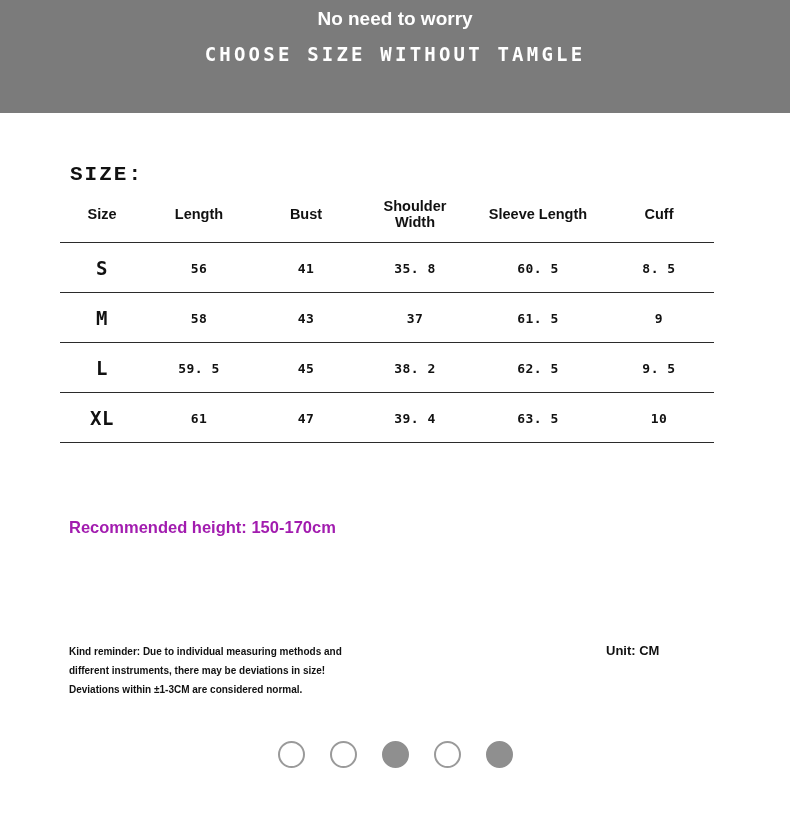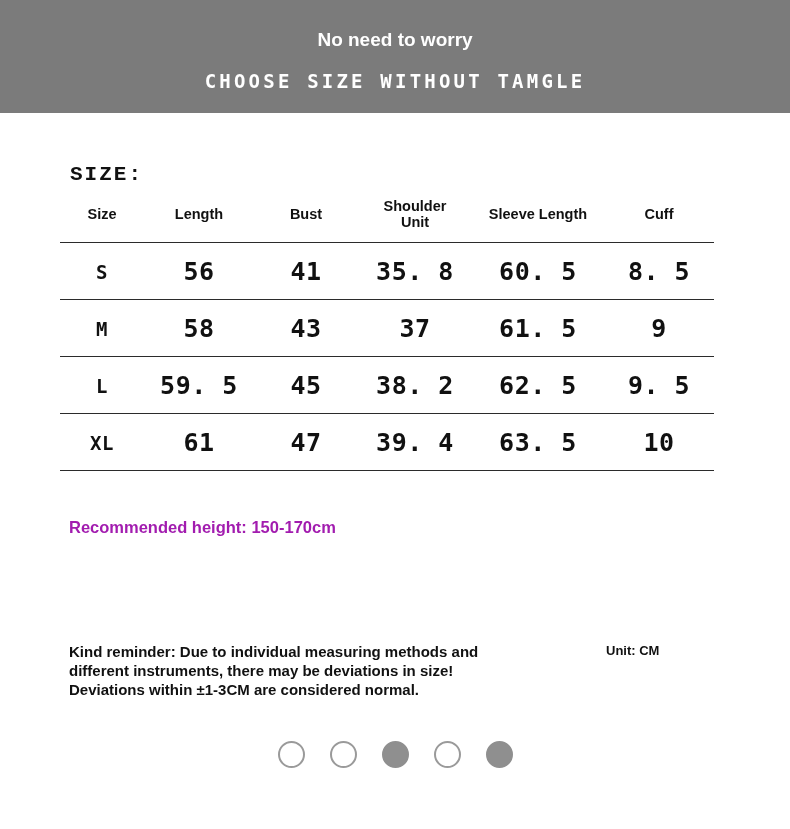--- a/index.html
+++ b/index.html
@@ -21,37 +21,37 @@
   }
 
   
   .banner {
     background: #7b7b7b;
     height: 113px;
     width: 100%;
     display: flex;
     flex-direction: column;
     align-items: center;
-    justify-content: center;
+    justify-content: flex-start;
     box-sizing: border-box;
     padding-top: 6px;
   }
   .banner-line1, .banner-line2 {
     color: #ffffff;
     font-weight: bold;
     font-size: 19px;
     line-height: 25px;
     letter-spacing: 0px;
   }
   .banner-sub {
     color: #ffffff;
     font-weight: bold;
     font-size: 19px;
     letter-spacing: 3.2px;
-    margin-top: 18px;
+    margin-top: 12px;
     font-family: "DejaVu Sans Mono", monospace;
   }
 
   
   .size-label {
     position: absolute;
     left: 70px;
     top: 163px;
     font-size: 21px;
     font-weight: bold;
@@ -71,21 +71,21 @@
   table.size-table th {
     font-size: 14.5px;
     font-weight: bold;
     color: #111;
     padding: 2px 0 12px 0;
     text-align: center;
     vertical-align: middle;
     line-height: 16px;
   }
   table.size-table td {
-    font-size: 25px;
+    font-size: 13px;
     font-weight: bold;
     color: #111;
     text-align: center;
     padding: 14px 0 13px 0;
     font-family: "DejaVu Sans Mono", monospace;
     letter-spacing: 0.5px;
   }
   table.size-table tbody tr {
     border-top: 1.6px solid #2b2b2b;
   }
@@ -110,21 +110,21 @@
     left: 69px;
     top: 518px;
     font-size: 16.5px;
     font-weight: bold;
     color: #a21caf;
   }
   .reminder {
     position: absolute;
     left: 69px;
     top: 642px;
-    font-size: 15px;
+    font-size: 10px;
     font-weight: bold;
     color: #111;
     line-height: 19px;
     width: 480px;
   }
   .unit {
     position: absolute;
     left: 606px;
     top: 643px;
     font-size: 13px;
@@ -178,21 +178,21 @@
         <col class="c4">
         <col class="c5">
     </colgroup>
     <thead>
       <tr>
         <th>Size</th>
         <th>Length</th>
         <th>Bust</th>
         <th>
           <span>Shoulder</span><br>
-          <span>Unit</span>
+          <span>Width</span>
         </th>
         <th>Sleeve Length</th>
         <th>Cuff</th>
       </tr>
     </thead>
     <tbody>
       <tr>
         <td class="size-col">S</td>
         <td>56</td>
         <td>41</td>

